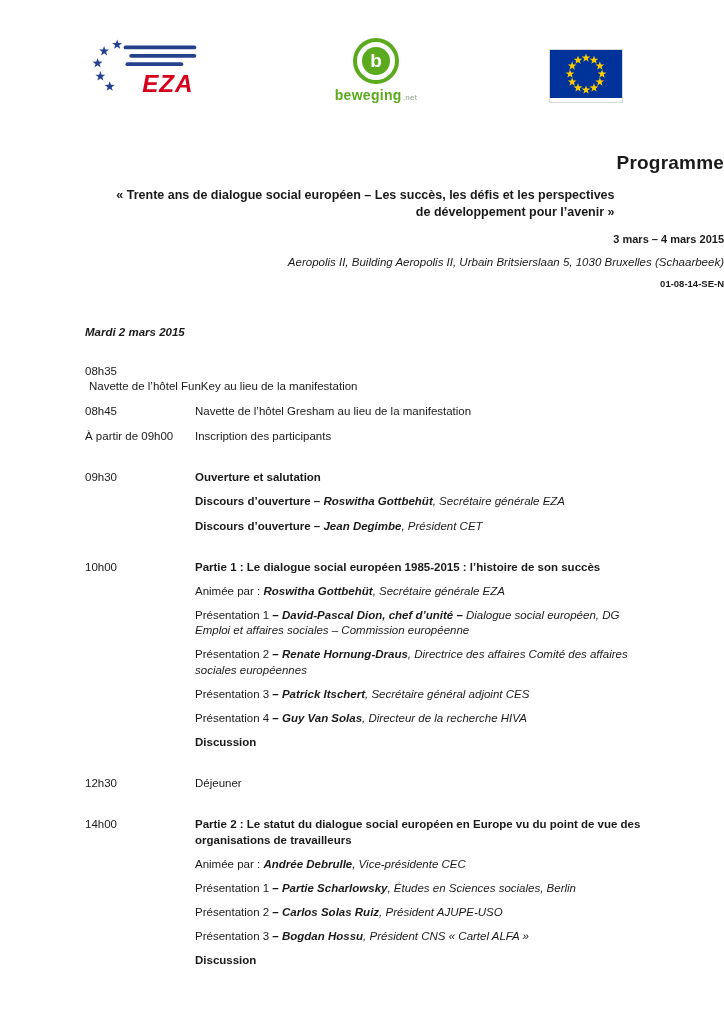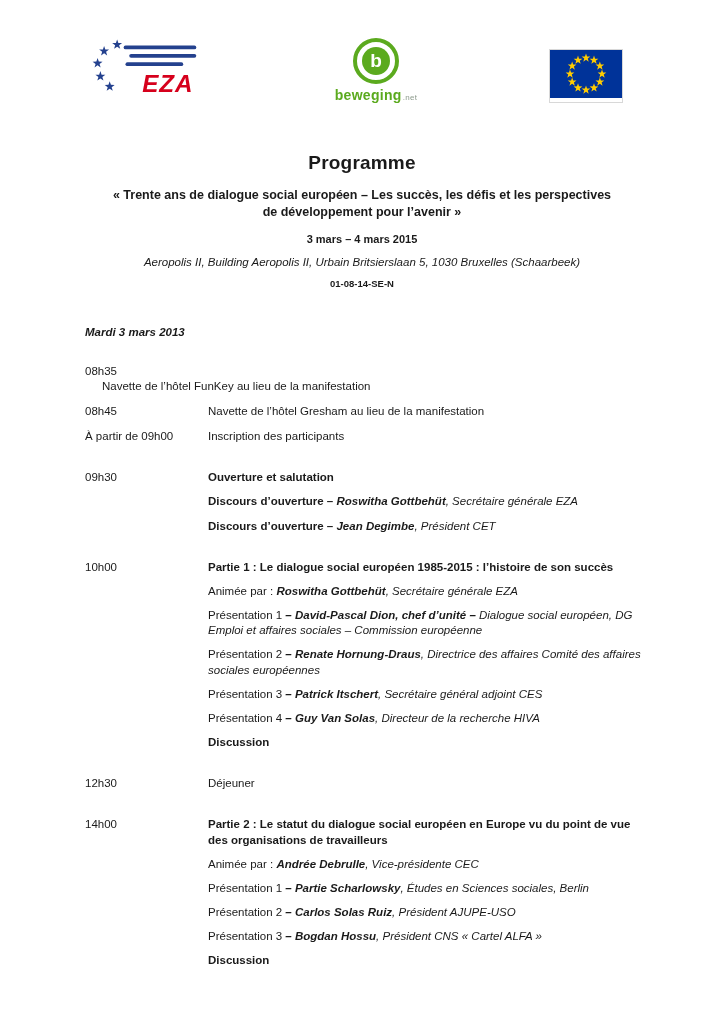--- a/index.html
+++ b/index.html
@@ -32,21 +32,21 @@
   .bw-disc {
     width:28px; height:28px; border-radius:50%; background:#5baa1e;
     display:flex; align-items:center; justify-content:center;
   }
   .bw-b { color:#ffffff; font-weight:bold; font-size:19px; line-height:1; }
   .bw-text { margin-top:3px; color:#5baa1e; font-weight:bold; font-size:14px; letter-spacing:0.3px; }
   .bw-net { font-size:8px; font-weight:normal; color:#8c9a8c; margin-left:1px; }
   .logo-eu { margin-top:14px; box-shadow:0 0 0 1px #d8d8d8; }
 
   
-  .title-block { text-align:center; }
+  .title-block { text-align:right; }
   h1.doc-title { font-size:19px; font-weight:bold; margin-top:44px; letter-spacing:0.2px; }
   h2.doc-subtitle {
     font-size:12.5px; font-weight:bold; line-height:1.38;
     max-width:505px; margin:13px auto 0;
   }
   .date-line { font-size:11px; font-weight:bold; margin-top:11px; }
   .venue-line { font-size:11.5px; font-style:italic; margin-top:11px; }
   .ref-line { font-size:9.5px; font-weight:bold; margin-top:10px; }
 
   
@@ -59,21 +59,21 @@
   .schedule { padding:26px 66px 0 85px; }
   .row { display:flex; align-items:flex-start; }
   .row.first   { margin-top:0;flex-direction:column; }
   .row.small   { margin-top:10px; }
   .row.section { margin-top:26px; }
   .row .time {
     flex:none; width:106px;
     font-size:11.5px; line-height:1.32;
   }
   .row .content { flex:1; font-size:11.5px; }
-  .content p { margin:0 17px 9px; line-height:1.32; }
+  .content p { margin:0 4px 9px; line-height:1.32; }
   .content p:last-child { margin-bottom:0; }
   .st-n { font-weight:normal; font-style:normal; }
   .st-b { font-weight:bold; }
   .st-i { font-style:italic; }
   .st-bi { font-weight:bold; font-style:italic; }
 </style>
 </head>
 <body>
 
 <div class="page">
@@ -132,21 +132,21 @@
   </header>
 
   <section class="title-block">
     <h1 class="doc-title">Programme</h1>
     <h2 class="doc-subtitle">« Trente ans de dialogue social européen – Les succès, les défis et les perspectives de développement pour l’avenir »</h2>
     <p class="date-line">3 mars – 4 mars 2015</p>
     <p class="venue-line">Aeropolis II, Building Aeropolis II, Urbain Britsierslaan 5, 1030 Bruxelles (Schaarbeek)</p>
     <p class="ref-line">01-08-14-SE-N</p>
   </section>
 
-  <p class="day-heading">Mardi 3 mars 2013</p>
+  <p class="day-heading">Mardi 2 mars 2015</p>
 
   <section class="schedule">
       <div class="row first">
         <div class="time">08h35</div>
         <div class="content">
           <p><span class="st-n">Navette de l’hôtel FunKey au lieu de la manifestation</span></p>
         </div>
       </div>
       <div class="row small">
         <div class="time">08h45</div>

